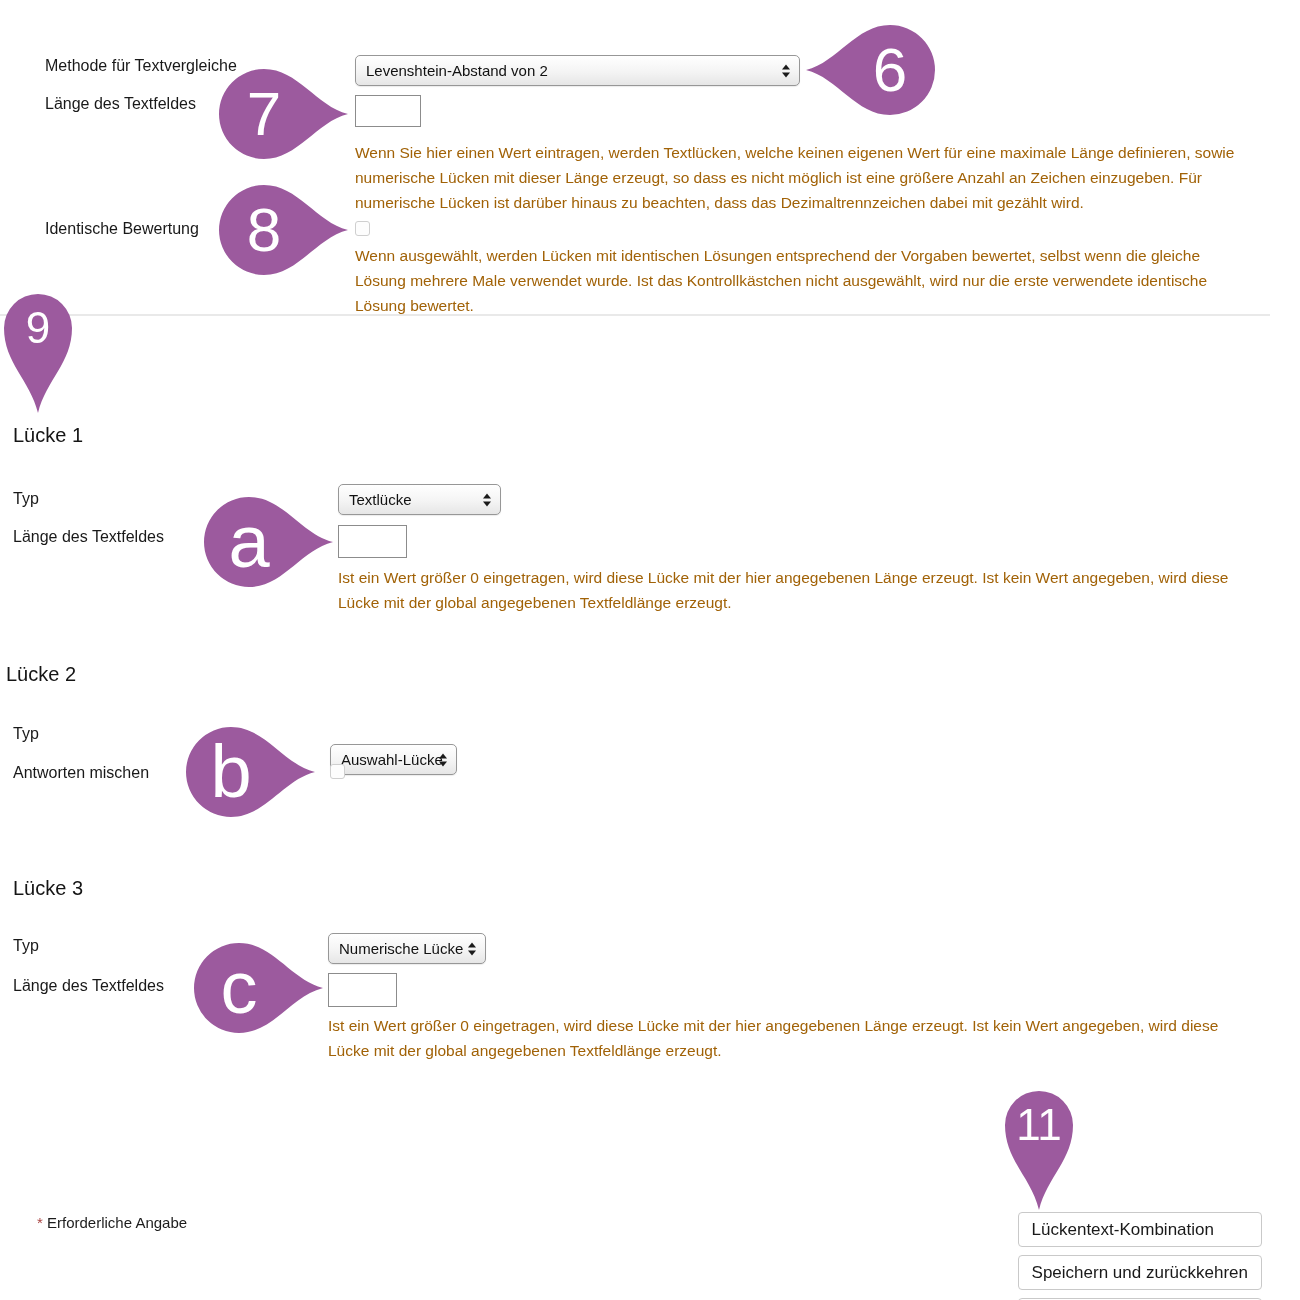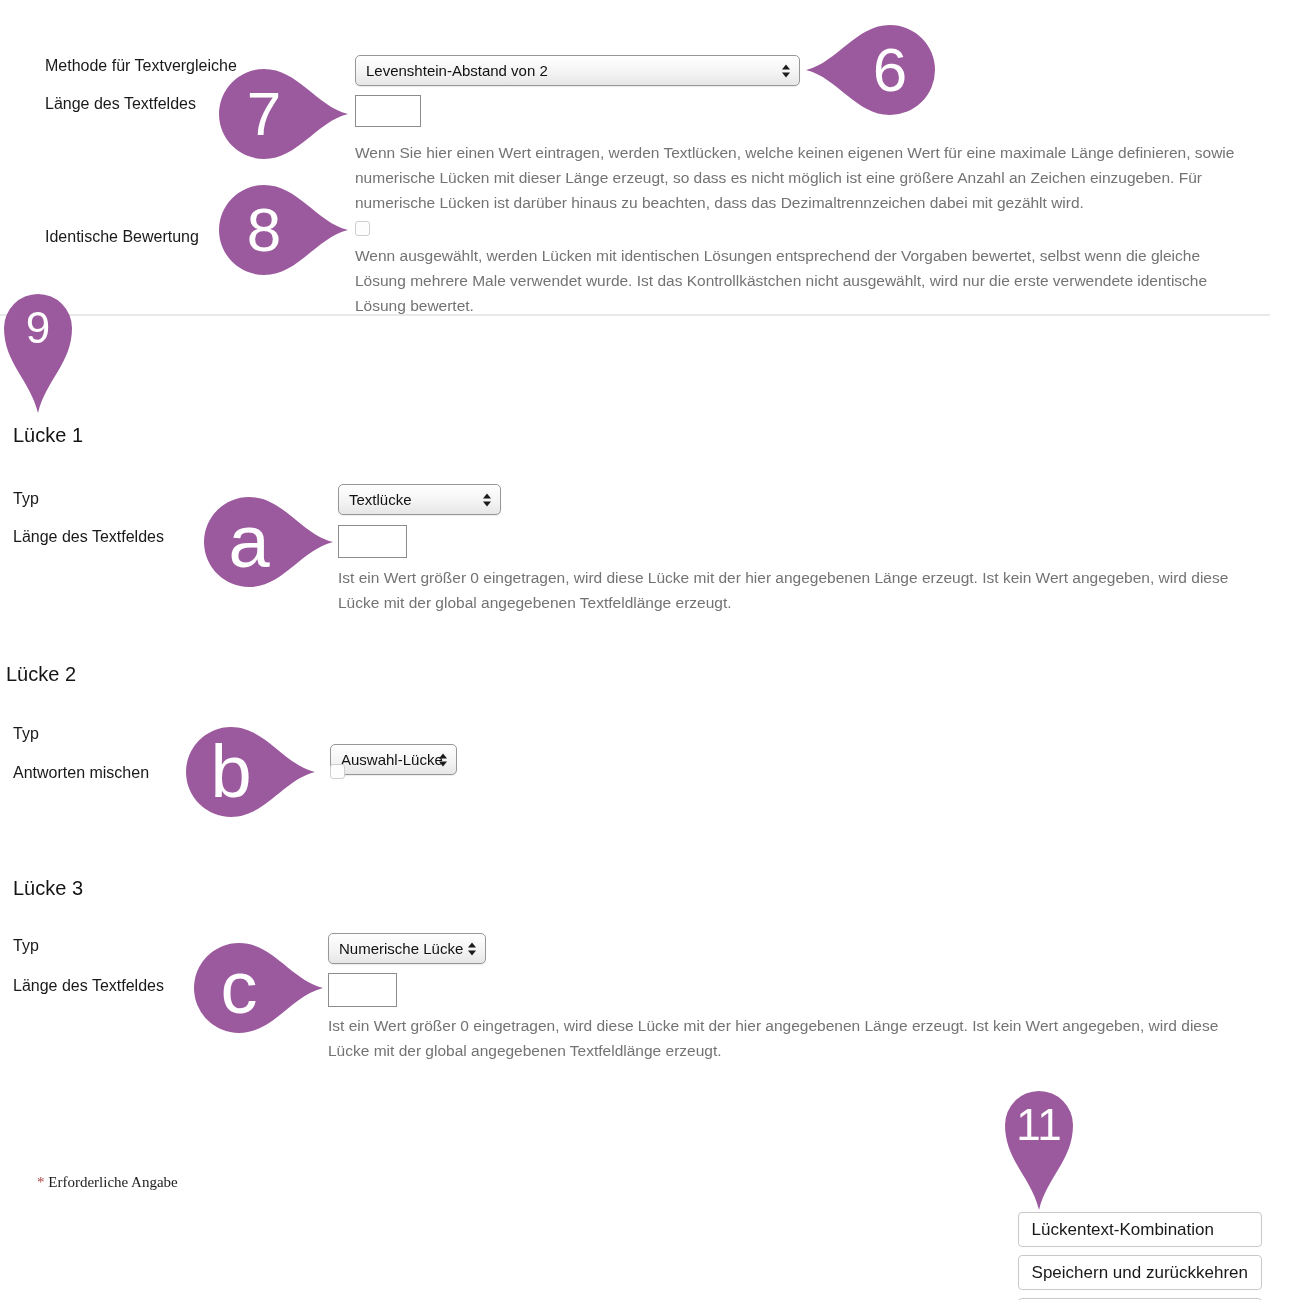--- a/index.html
+++ b/index.html
@@ -12,21 +12,21 @@
     background:#ffffff;
     color:#191919;
   }
   #canvas{
     position:relative;
     width:1300px; height:1300px;
     background:#ffffff;
     overflow:hidden;
   }
   .lab{ position:absolute; font-size:16px; color:#191919; white-space:nowrap; }
-  .help{ position:absolute; font-size:15.5px; line-height:25px; color:#737373; }
+  .help{ position:absolute; font-size:15.5px; line-height:25px; color:#a16207; }
   .h-title{ position:absolute; font-size:20px; color:#151515; white-space:nowrap; }
 
   
   .sel{
     position:absolute; height:31px;
     border:1px solid #979797; border-radius:5px;
     background:linear-gradient(180deg,#ffffff 0%,#f4f4f4 55%,#e6e6e6 100%);
     box-shadow:0 1px 1px rgba(0,0,0,0.08);
     display:flex; align-items:center;
     padding:0 11px 0 10px; font-size:15px; color:#111;
@@ -92,21 +92,21 @@
     <span class="sel-arrows">
         <span class="tri-up"></span>
         <span class="tri-down"></span>
       </span>
   </div>
 
   <div class="lab" style="left:45px; top:95px;">Länge des Textfeldes</div>
   <input type="text" class="ti" style="left: 355px; top: 95px; width: 66px; height: 32px;">
   <div class="help" style="left:355px; top:140px; width:900px;">Wenn Sie hier einen Wert eintragen, werden Textlücken, welche keinen eigenen Wert für eine maximale Länge definieren, sowie numeri­sche Lücken mit dieser Länge erzeugt, so dass es nicht möglich ist eine größere Anzahl an Zeichen einzugeben. Für numerische Lücken ist darüber hinaus zu beachten, dass das Dezimaltrennzeichen dabei mit gezählt wird.</div>
 
-  <div class="lab" style="left:45px; top:228px;">Identische Bewertung</div>
+  <div class="lab" style="left:45px; top:220px;">Identische Bewertung</div>
   <div class="cb" style="left:355px; top:221px;"></div>
   <div class="help" style="left:355px; top:243px; width:900px;">Wenn ausgewählt, werden Lücken mit identischen Lösungen entsprechend der Vorgaben bewertet, selbst wenn die gleiche Lösung meh­rere Male verwendet wurde. Ist das Kontrollkästchen nicht ausgewählt, wird nur die erste verwendete identische Lösung bewertet.</div>
 
   <div class="divider" style="left:0px; top:314px; width:1270px;"></div>
 
   <div class="h-title" style="left:13px; top:424px;">Lücke 1</div>
   <div class="lab" style="left:13px; top:490px;">Typ</div>
   <div class="sel" style="left:338px; top:484px; width:163px;">
     <span class="sel-text">Textlücke</span>
     <span class="sel-arrows">
@@ -136,21 +136,21 @@
     <span class="sel-text">Numerische Lücke</span>
     <span class="sel-arrows">
         <span class="tri-up"></span>
         <span class="tri-down"></span>
       </span>
   </div>
   <div class="lab" style="left:13px; top:977px;">Länge des Textfeldes</div>
   <input type="text" class="ti" style="left: 328px; top: 973px; width: 69px; height: 34px;">
   <div class="help" style="left:328px; top:1013px; width:915px;">Ist ein Wert größer 0 eingetragen, wird diese Lücke mit der hier angegebenen Länge erzeugt. Ist kein Wert angegeben, wird diese Lücke mit der global angegebenen Textfeldlänge erzeugt.</div>
 
-  <div class="required-note" style="left:37px; top:1174px;font-family:Liberation Serif, serif;">
+  <div class="required-note" style="left:37px; top:1214px;">
     <span class="star">*</span>
     <span>Erforderliche Angabe</span>
   </div>
   <div class="btn-row" style="right:38px; top:1212px;flex-direction:column;">
     <div class="btn">Lückentext-Kombination</div>
     <div class="btn">Speichern und zurückkehren</div>
     <div class="btn">Speichern</div>
   </div>
 
   <div class="marker side-marker point-left" style="left:806px; top:24px;">

